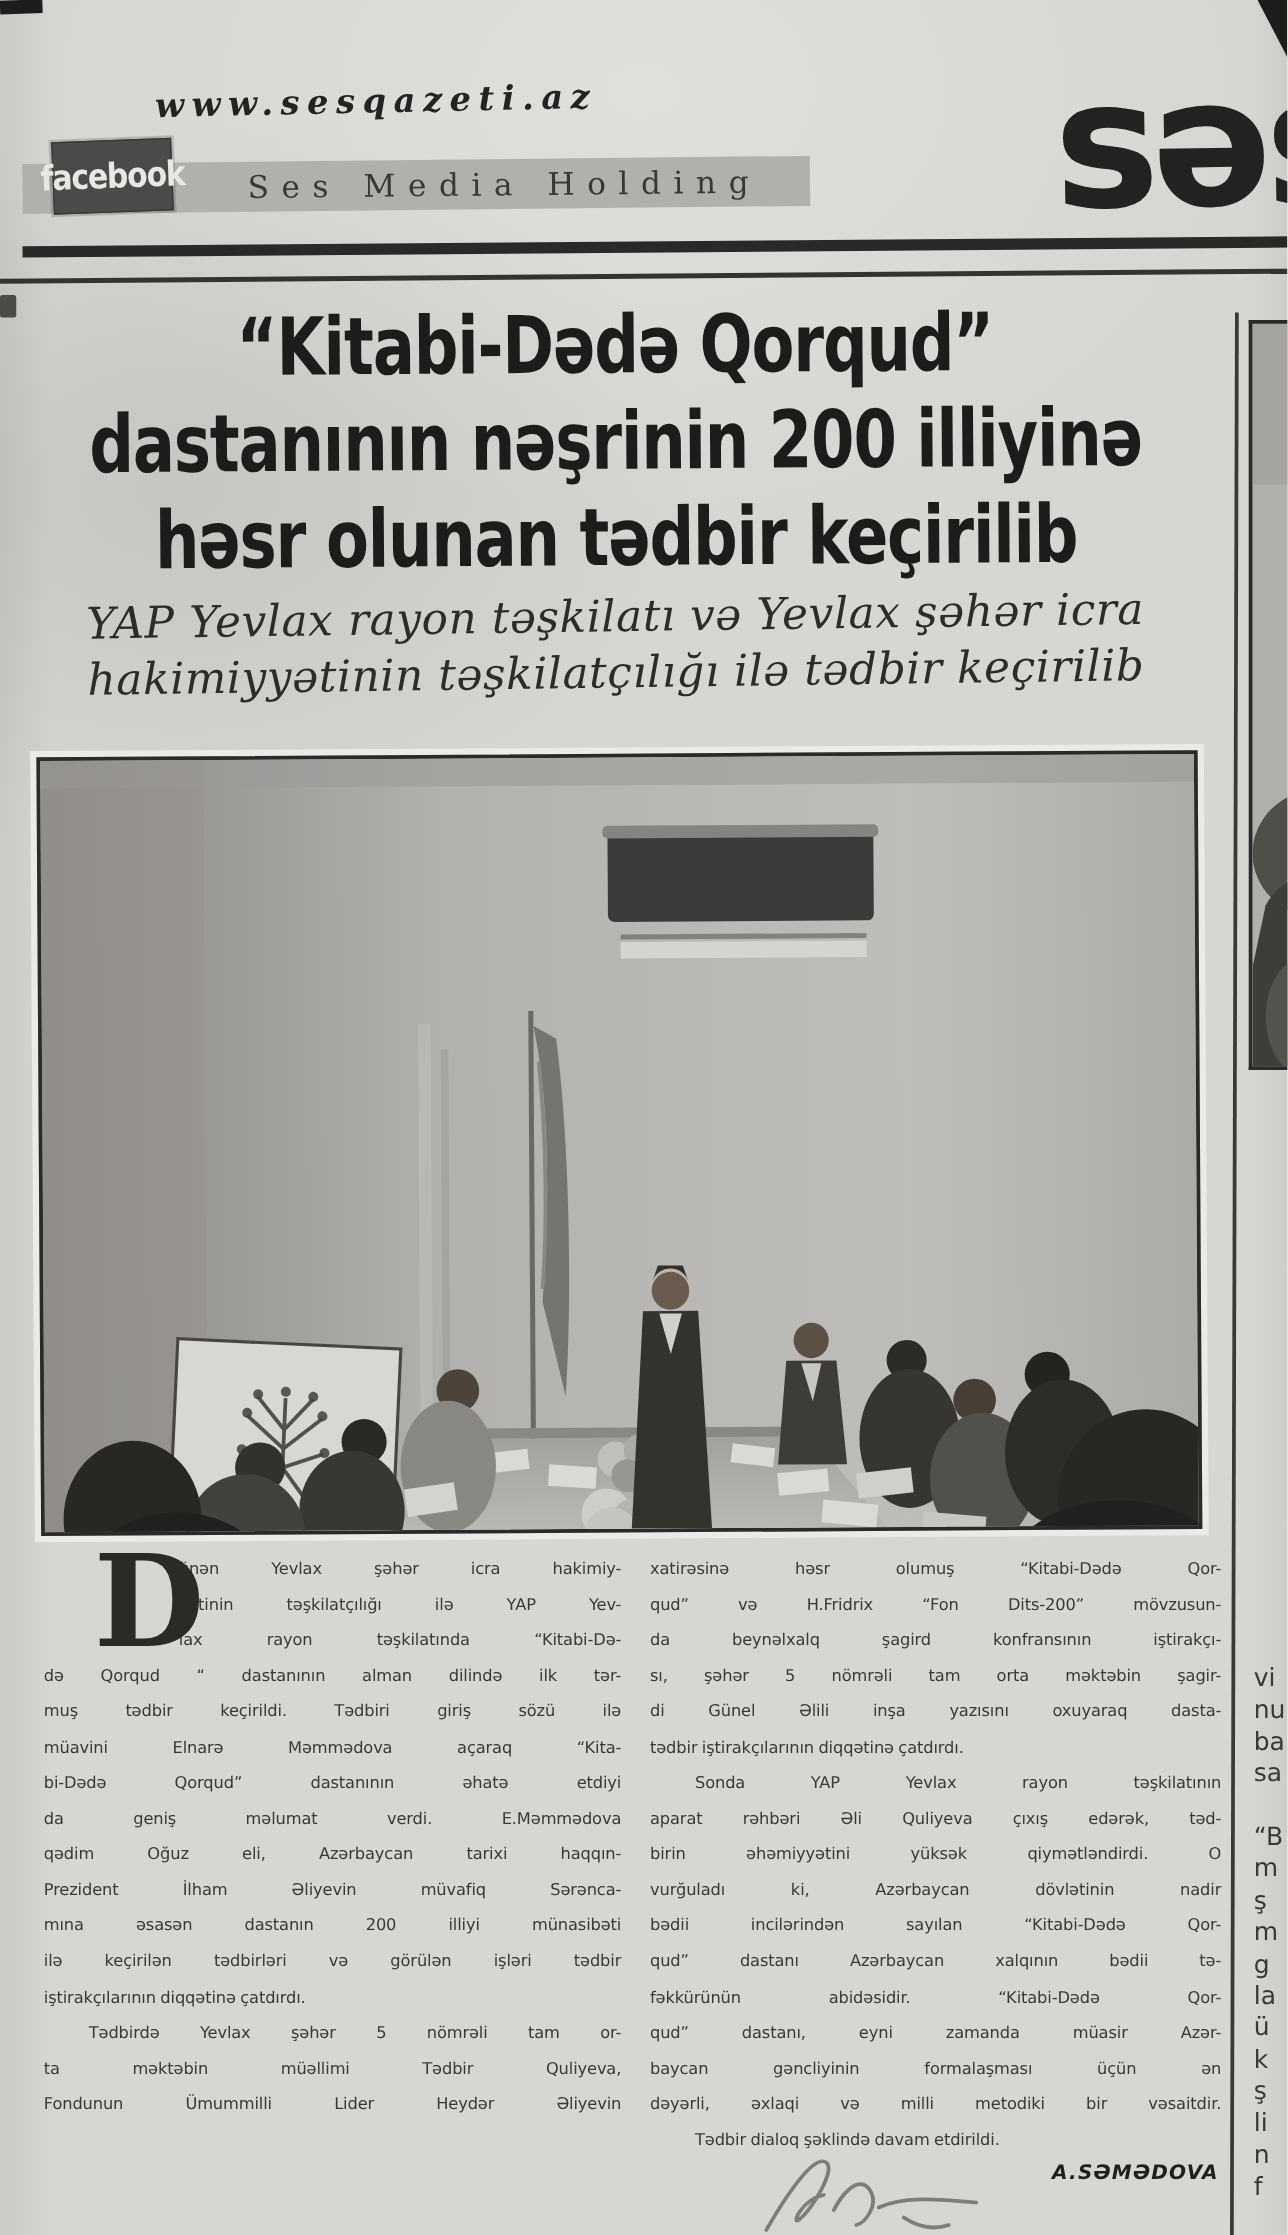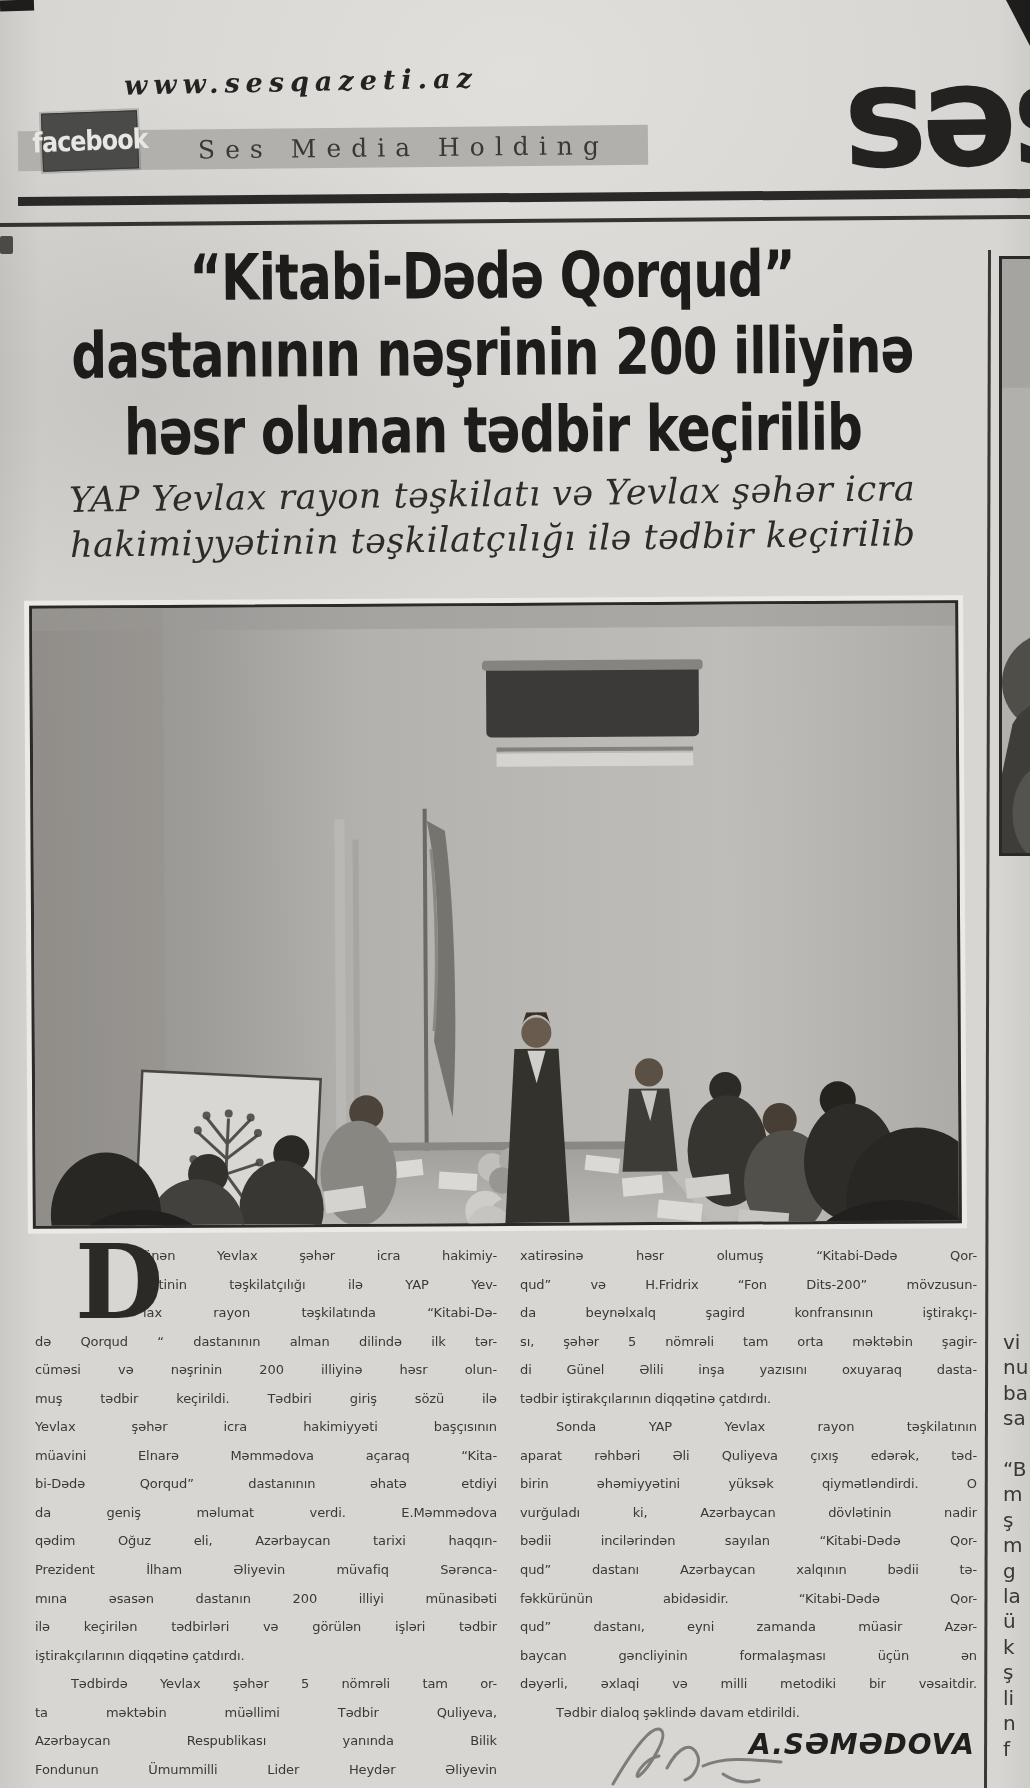--- a/index.html
+++ b/index.html
@@ -91,21 +91,21 @@
   .line.wrap{padding-left:108px;}
   .line.indent{padding-left:36px;}
   .line.last{text-align-last:left;}
   .drop-cap{
     position:absolute;left:40px;top:0;
     font-family:"DejaVu Serif",serif;font-weight:bold;
     font-size:102px;line-height:80px;color:#2b2a27;
   }
   .byline{
     margin-top:1px;text-align:right;padding-right:2px;
-    font-weight:bold;font-style:italic;font-size:28px;letter-spacing:1px;color:#201f1d;
+    font-weight:bold;font-style:italic;font-size:16px;letter-spacing:1px;color:#201f1d;
   }
   .signature{position:absolute;left:575px;top:1716px;width:230px;height:72px;}
 
   
   .divider-rule{position:absolute;left:986px;top:250px;width:3px;height:1538px;background:#3a3936;transform:rotate(.15deg);}
   .adj-photo{
     position:absolute;left:999px;top:256px;width:45px;height:600px;
     border:3px solid #2b2a28;border-right:none;box-sizing:border-box;background:#b2b0ac;overflow:hidden;
   }
   .adj-photo svg{display:block;width:100%;height:100%;}
@@ -269,34 +269,31 @@
   </div>
 
   <div class="body-cols">
     <div class="col-left">
       <div class="drop-cap">D</div>
       <div>
           <div class="line wrap">ünən Yevlax şəhər icra hakimiy-</div>
           <div class="line wrap">yətinin təşkilatçılığı ilə YAP Yev-</div>
           <div class="line wrap">lax rayon təşkilatında “Kitabi-Də-</div>
           <div class="line">də Qorqud “ dastanının alman dilində ilk tər-</div>
-          <div class="line">cüməsi və nəşrinin 200 illiyinə həsr olun-</div>
           <div class="line">muş tədbir keçirildi. Tədbiri giriş sözü ilə</div>
-          <div class="line">Yevlax şəhər icra hakimiyyəti başçısının</div>
           <div class="line">müavini Elnarə Məmmədova açaraq “Kita-</div>
           <div class="line">bi-Dədə Qorqud” dastanının əhatə etdiyi</div>
           <div class="line">da geniş məlumat verdi. E.Məmmədova</div>
           <div class="line">qədim Oğuz eli,  Azərbaycan tarixi haqqın-</div>
           <div class="line">Prezident İlham Əliyevin müvafiq Sərənca-</div>
           <div class="line">mına əsasən dastanın 200 illiyi münasibəti</div>
           <div class="line">ilə keçirilən tədbirləri və görülən işləri tədbir</div>
           <div class="line last">iştirakçılarının diqqətinə çatdırdı.</div>
           <div class="line indent">Tədbirdə Yevlax şəhər 5 nömrəli tam or-</div>
           <div class="line">ta məktəbin müəllimi Tədbir Quliyeva,</div>
-          <div class="line">Azərbaycan Respublikası yanında Bilik</div>
           <div class="line">Fondunun Ümummilli Lider Heydər Əliyevin</div>
         </div>
     </div>
     <div class="col-right">
       <div>
           <div class="line">xatirəsinə həsr olumuş “Kitabi-Dədə Qor-</div>
           <div class="line">qud” və H.Fridrix “Fon Dits-200” mövzusun-</div>
           <div class="line">da beynəlxalq şagird konfransının iştirakçı-</div>
           <div class="line">sı, şəhər 5 nömrəli tam orta məktəbin şagir-</div>
           <div class="line">di Günel Əlili inşa yazısını oxuyaraq dasta-</div>

